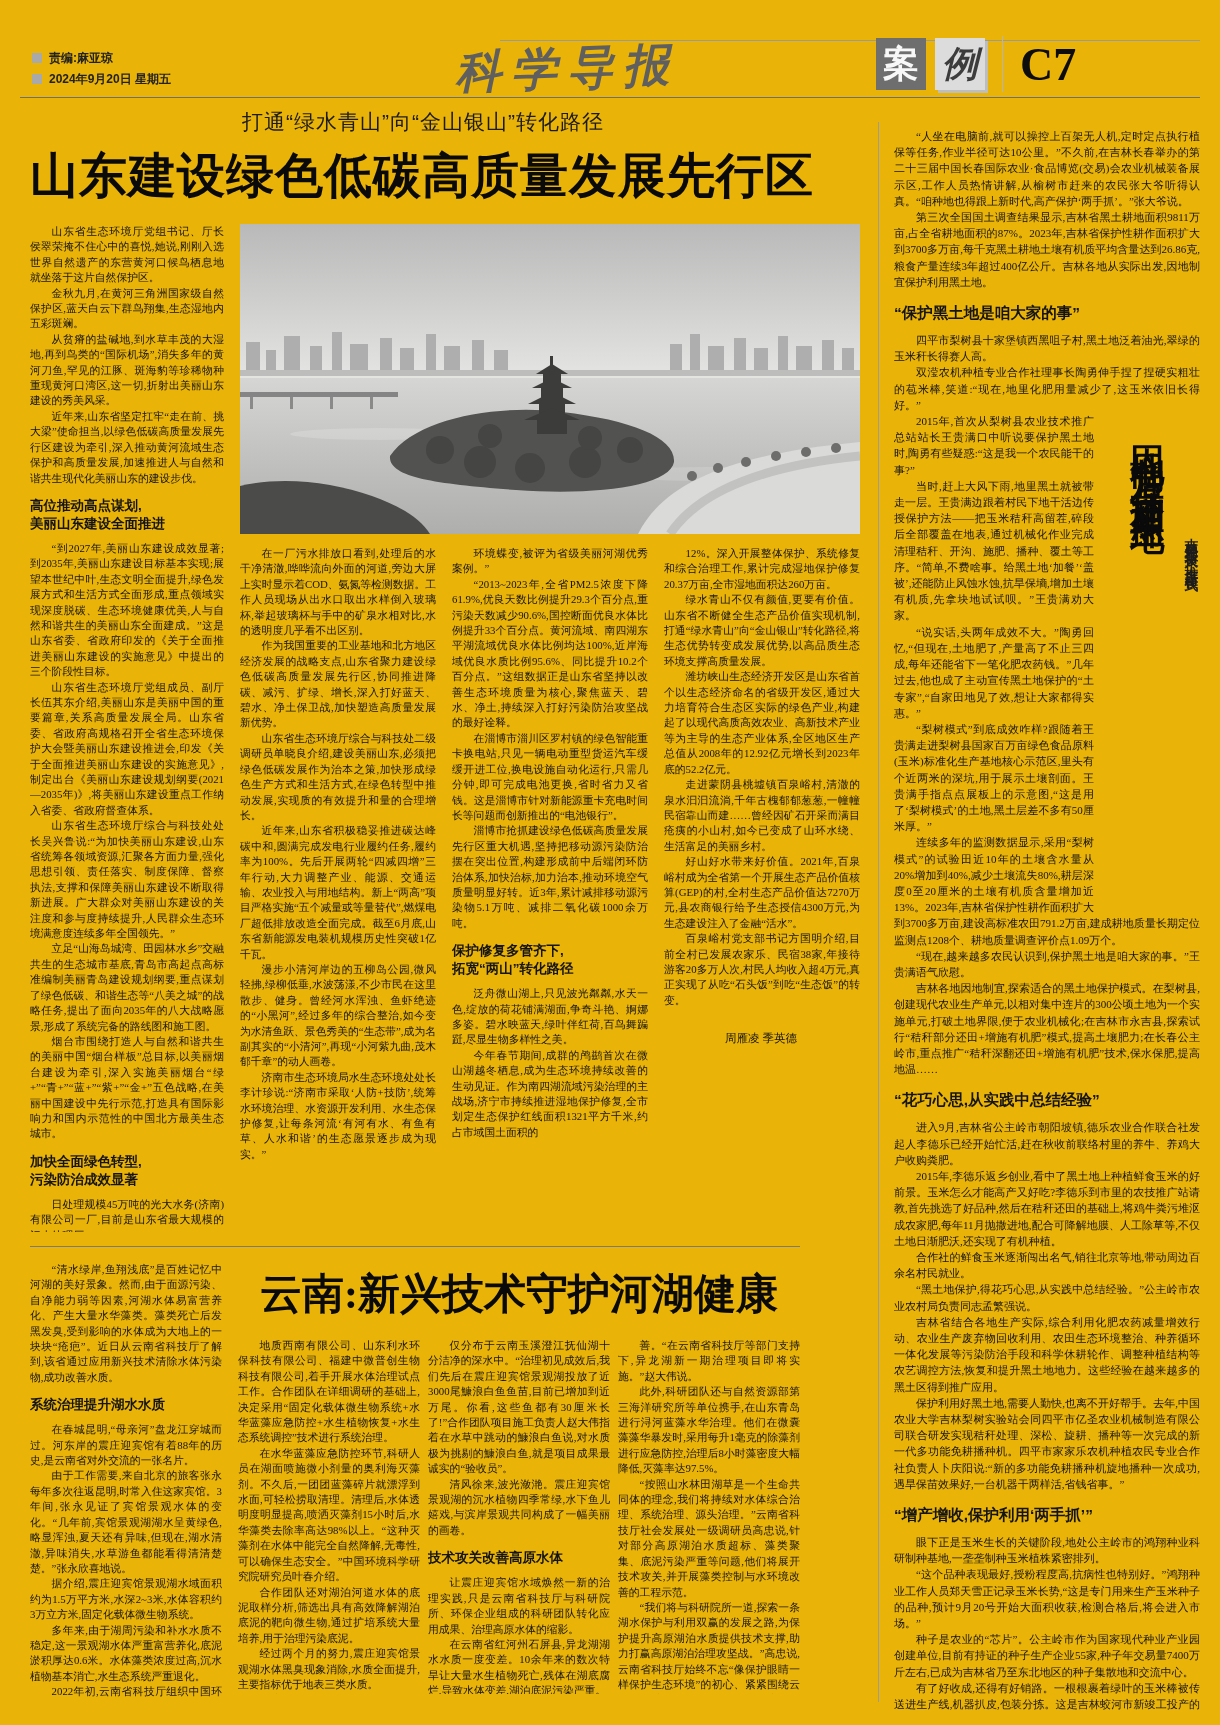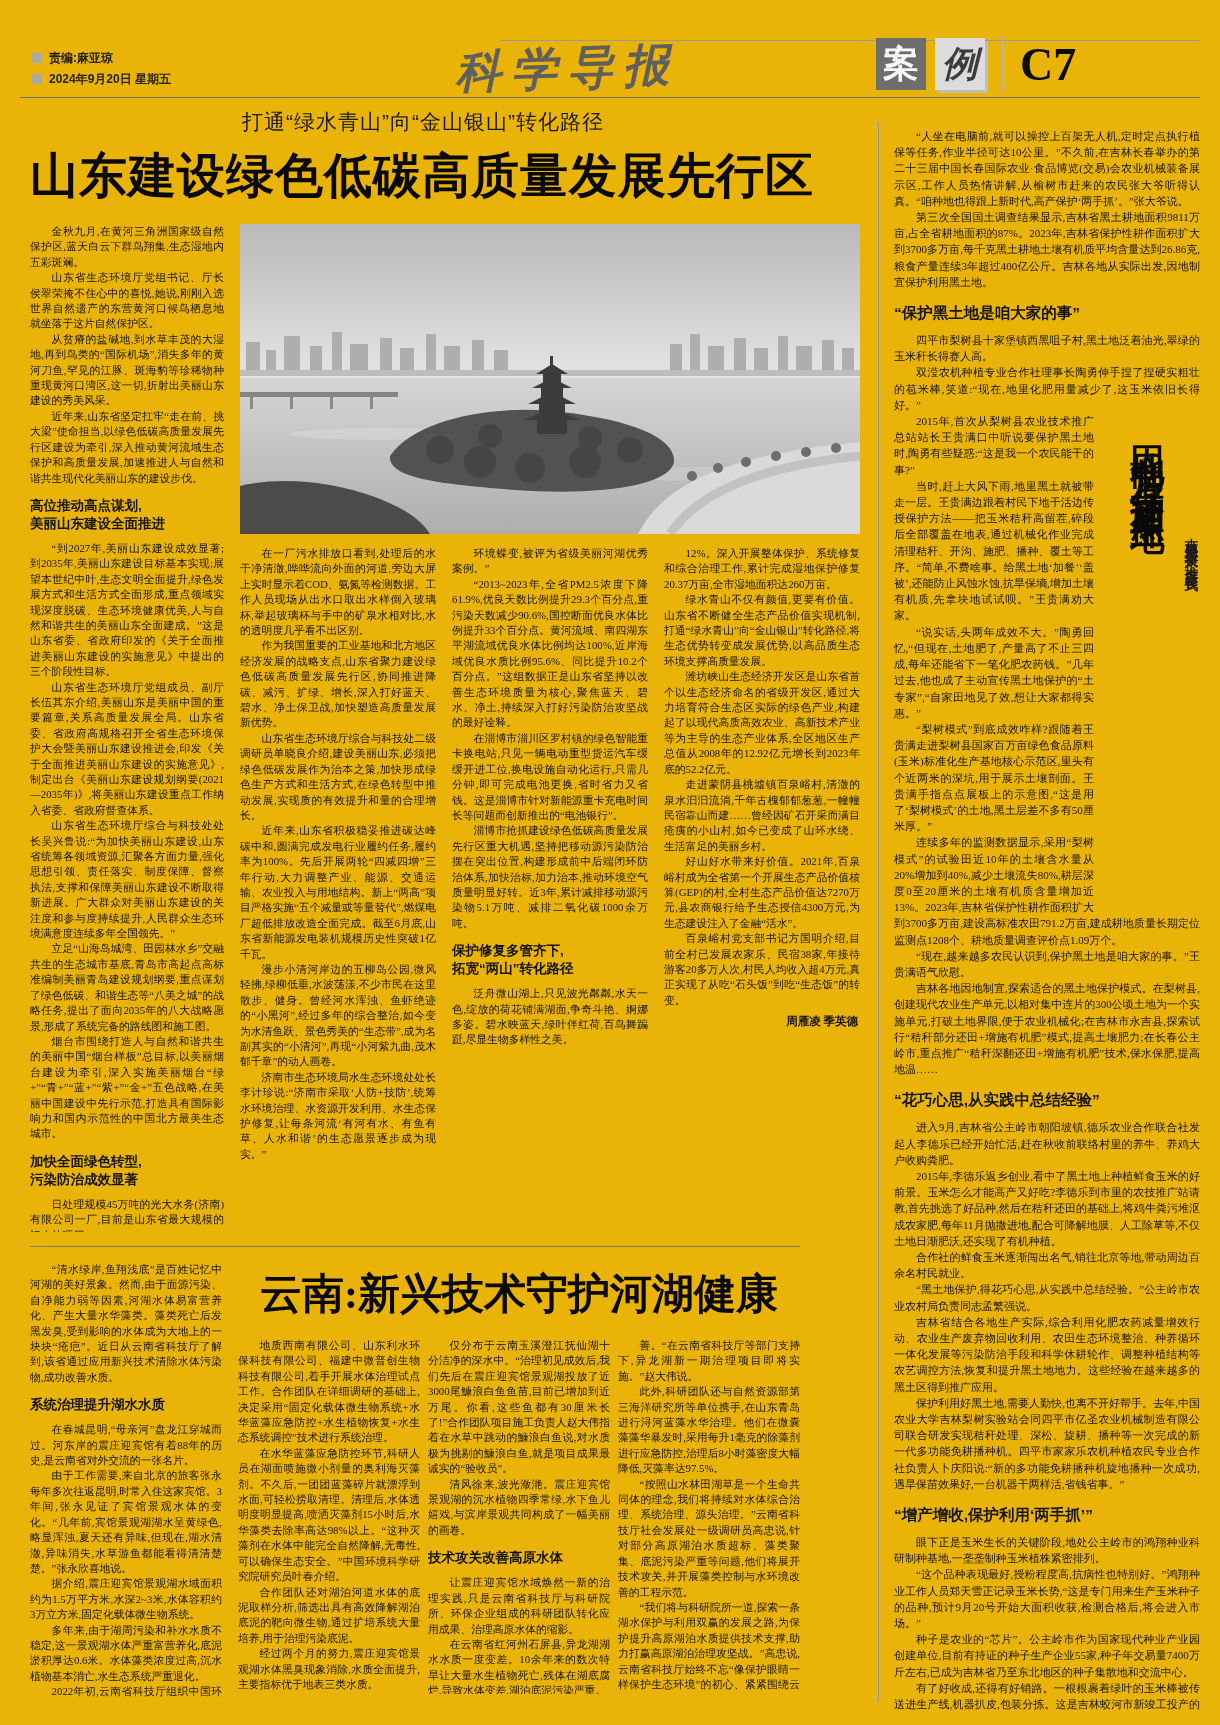--- a/index.html
+++ b/index.html
@@ -17,21 +17,21 @@
   .badge1{width:50px;height:52px;background:#6e6e6e;color:#f7f7f7;font-size:36px;font-weight:900;
           display:flex;align-items:center;justify-content:center;font-family:"Liberation Sans",sans-serif;}
   .badge2{width:50px;height:52px;background:#dcdcdc;color:#3c3c3c;font-size:36px;font-weight:900;font-style:italic;
           display:flex;align-items:center;justify-content:center;box-shadow:3px 3px 0 #bdbdbd;}
   .c7sep{width:1px;height:56px;background:#b5b5b5;margin:0 8px;}
   .pageno{font-size:46px;font-weight:900;color:#0d0d0d;font-family:"Liberation Serif",serif;}
   
   .para{margin:0;font-size:10.8px;line-height:15.4px;text-indent:2em;text-align:justify;}
   .sub{margin:11px 0 8px;font-size:13.5px;line-height:18px;font-weight:900;
        font-family:"Liberation Sans",sans-serif;white-space:pre-line;}
-  .byline{margin:6px 2px 0 0;font-size:11.5px;font-weight:bold;text-align:right;}
+  .byline{margin:23px 2px 0 0;font-size:11.5px;font-weight:normal;text-align:center;}
   .col{overflow:hidden;}
   
   .a1{position:absolute;left:30px;top:108px;width:830px;}
   .a1-kicker{margin-left:212px;font-size:21px;letter-spacing:1px;color:#1b1b1b;
              font-family:"Liberation Sans",sans-serif;}
   .a1-headline{margin:8px 0 0;font-size:48px;font-weight:900;letter-spacing:1px;white-space:nowrap;
                font-family:"Liberation Sans",sans-serif;color:#0a0a0a;}
   .a1-body{display:flex;gap:16px;margin-top:16px;}
   .a1-col1{width:194px;height:1008px;}
   .a1-right{flex:1;min-width:0;}
@@ -78,22 +78,22 @@
     <div class="c7sep"></div>
     <div class="pageno">C7</div>
   </div>
   <div class="hr-main"></div>
 
   <div class="a1">
     <div class="a1-kicker">打通“绿水青山”向“金山银山”转化路径</div>
     <h1 class="a1-headline">山东建设绿色低碳高质量发展先行区</h1>
     <div class="a1-body">
       <div class="col a1-col1">
+          <p class="para">山东省生态环境厅党组书记、厅长侯翠荣掩不住心中的喜悦,她说,刚刚入选世界自然遗产的东营黄河口候鸟栖息地就坐落于这片自然保护区。</p>
           <p class="para">金秋九月,在黄河三角洲国家级自然保护区,蓝天白云下群鸟翔集,生态湿地内五彩斑斓。</p>
-          <p class="para">山东省生态环境厅党组书记、厅长侯翠荣掩不住心中的喜悦,她说,刚刚入选世界自然遗产的东营黄河口候鸟栖息地就坐落于这片自然保护区。</p>
           <p class="para">从贫瘠的盐碱地,到水草丰茂的大湿地,再到鸟类的“国际机场”,消失多年的黄河刀鱼,罕见的江豚、斑海豹等珍稀物种重现黄河口湾区,这一切,折射出美丽山东建设的秀美风采。</p>
           <p class="para">近年来,山东省坚定扛牢“走在前、挑大梁”使命担当,以绿色低碳高质量发展先行区建设为牵引,深入推动黄河流域生态保护和高质量发展,加速推进人与自然和谐共生现代化美丽山东的建设步伐。</p>
           <h3 class="sub">高位推动高点谋划,
 美丽山东建设全面推进</h3>
           <p class="para">“到2027年,美丽山东建设成效显著;到2035年,美丽山东建设目标基本实现;展望本世纪中叶,生态文明全面提升,绿色发展方式和生活方式全面形成,重点领域实现深度脱碳、生态环境健康优美,人与自然和谐共生的美丽山东全面建成。”这是山东省委、省政府印发的《关于全面推进美丽山东建设的实施意见》中提出的三个阶段性目标。</p>
           <p class="para">山东省生态环境厅党组成员、副厅长伍其东介绍,美丽山东是美丽中国的重要篇章,关系高质量发展全局。山东省委、省政府高规格召开全省生态环境保护大会暨美丽山东建设推进会,印发《关于全面推进美丽山东建设的实施意见》,制定出台《美丽山东建设规划纲要(2021—2035年)》,将美丽山东建设重点工作纳入省委、省政府督查体系。</p>
           <p class="para">山东省生态环境厅综合与科技处处长吴兴鲁说:“为加快美丽山东建设,山东省统筹各领域资源,汇聚各方面力量,强化思想引领、责任落实、制度保障、督察执法,支撑和保障美丽山东建设不断取得新进展。广大群众对美丽山东建设的关注度和参与度持续提升,人民群众生态环境满意度连续多年全国领先。”</p>
           <p class="para">立足“山海岛城湾、田园林水乡”交融共生的生态城市基底,青岛市高起点高标准编制美丽青岛建设规划纲要,重点谋划了绿色低碳、和谐生态等“八美之城”的战略任务,提出了面向2035年的八大战略愿景,形成了系统完备的路线图和施工图。</p>
           <p class="para">烟台市围绕打造人与自然和谐共生的美丽中国“烟台样板”总目标,以美丽烟台建设为牵引,深入实施美丽烟台“绿+”“青+”“蓝+”“紫+”“金+”五色战略,在美丽中国建设中先行示范,打造具有国际影响力和国内示范性的中国北方最美生态城市。</p>
           <h3 class="sub">加快全面绿色转型,
@@ -191,20 +191,21 @@
               <p class="para">济南市生态环境局水生态环境处处长李计珍说:“济南市采取‘人防+技防’,统筹水环境治理、水资源开发利用、水生态保护修复,让每条河流‘有河有水、有鱼有草、人水和谐’的生态愿景逐步成为现实。”</p>
             </div>
           <div class="col">
               <p class="para">环境蝶变,被评为省级美丽河湖优秀案例。”</p>
               <p class="para">“2013~2023年,全省PM2.5浓度下降61.9%,优良天数比例提升29.3个百分点,重污染天数减少90.6%,国控断面优良水体比例提升33个百分点。黄河流域、南四湖东平湖流域优良水体比例均达100%,近岸海域优良水质比例95.6%、同比提升10.2个百分点。”这组数据正是山东省坚持以改善生态环境质量为核心,聚焦蓝天、碧水、净土,持续深入打好污染防治攻坚战的最好诠释。</p>
               <p class="para">在淄博市淄川区罗村镇的绿色智能重卡换电站,只见一辆电动重型货运汽车缓缓开进工位,换电设施自动化运行,只需几分钟,即可完成电池更换,省时省力又省钱。这是淄博市针对新能源重卡充电时间长等问题而创新推出的“电池银行”。</p>
               <p class="para">淄博市抢抓建设绿色低碳高质量发展先行区重大机遇,坚持把移动源污染防治摆在突出位置,构建形成前中后端闭环防治体系,加快治标,加力治本,推动环境空气质量明显好转。近3年,累计减排移动源污染物5.1万吨、减排二氧化碳1000余万吨。</p>
               <h3 class="sub">保护修复多管齐下,
 拓宽“两山”转化路径</h3>
               <p class="para">泛舟微山湖上,只见波光粼粼,水天一色,绽放的荷花铺满湖面,争奇斗艳、婀娜多姿。碧水映蓝天,绿叶伴红荷,百鸟舞蹁跹,尽显生物多样性之美。</p>
+              <p class="para">今年春节期间,成群的鸬鹚首次在微山湖越冬栖息,成为生态环境持续改善的生动见证。作为南四湖流域污染治理的主战场,济宁市持续推进湿地保护修复,全市划定生态保护红线面积1321平方千米,约占市域国土面积的</p>
             </div>
           <div class="col">
               <p class="para">12%。深入开展整体保护、系统修复和综合治理工作,累计完成湿地保护修复20.37万亩,全市湿地面积达260万亩。</p>
               <p class="para">绿水青山不仅有颜值,更要有价值。山东省不断健全生态产品价值实现机制,打通“绿水青山”向“金山银山”转化路径,将生态优势转变成发展优势,以高品质生态环境支撑高质量发展。</p>
               <p class="para">潍坊峡山生态经济开发区是山东省首个以生态经济命名的省级开发区,通过大力培育符合生态区实际的绿色产业,构建起了以现代高质高效农业、高新技术产业等为主导的生态产业体系,全区地区生产总值从2008年的12.92亿元增长到2023年底的52.2亿元。</p>
               <p class="para">走进蒙阴县桃墟镇百泉峪村,清澈的泉水汩汩流淌,千年古槐郁郁葱葱,一幢幢民宿靠山而建……曾经因矿石开采而满目疮痍的小山村,如今已变成了山环水绕、生活富足的美丽乡村。</p>
               <p class="para">好山好水带来好价值。2021年,百泉峪村成为全省第一个开展生态产品价值核算(GEP)的村,全村生态产品价值达7270万元,县农商银行给予生态授信4300万元,为生态建设注入了金融“活水”。</p>
               <p class="para">百泉峪村党支部书记方国明介绍,目前全村已发展农家乐、民宿38家,年接待游客20多万人次,村民人均收入超4万元,真正实现了从吃“石头饭”到吃“生态饭”的转变。</p>
               <p class="byline">周雁凌  季英德</p>
             </div>

